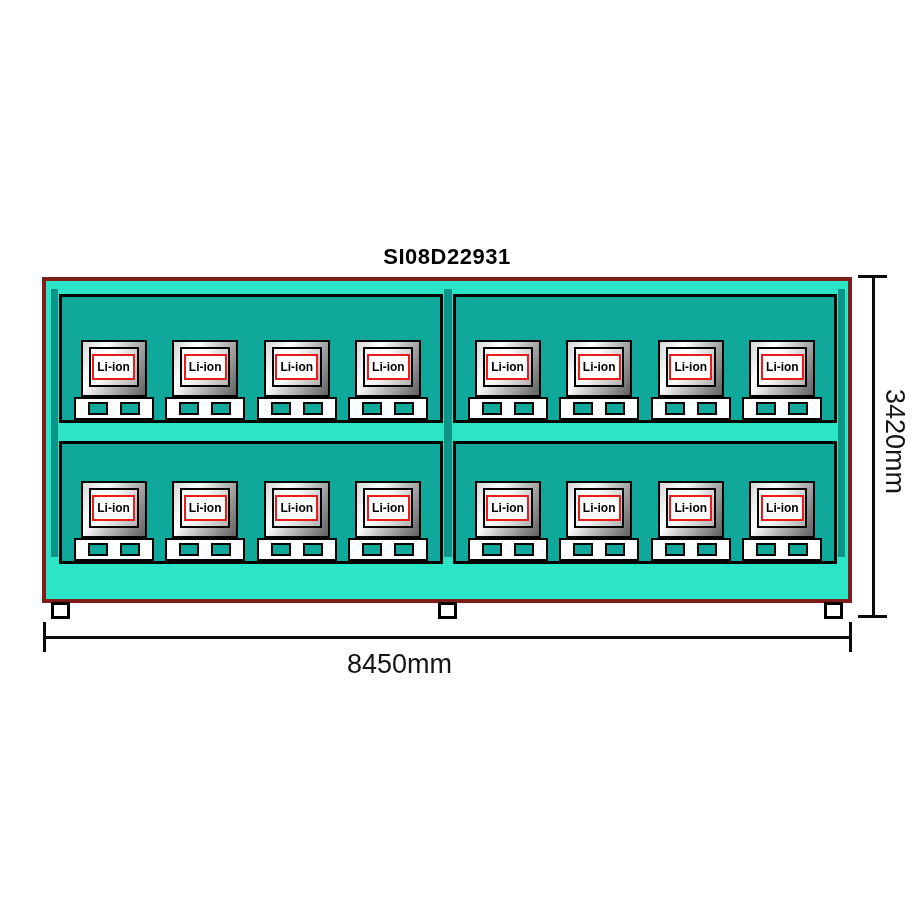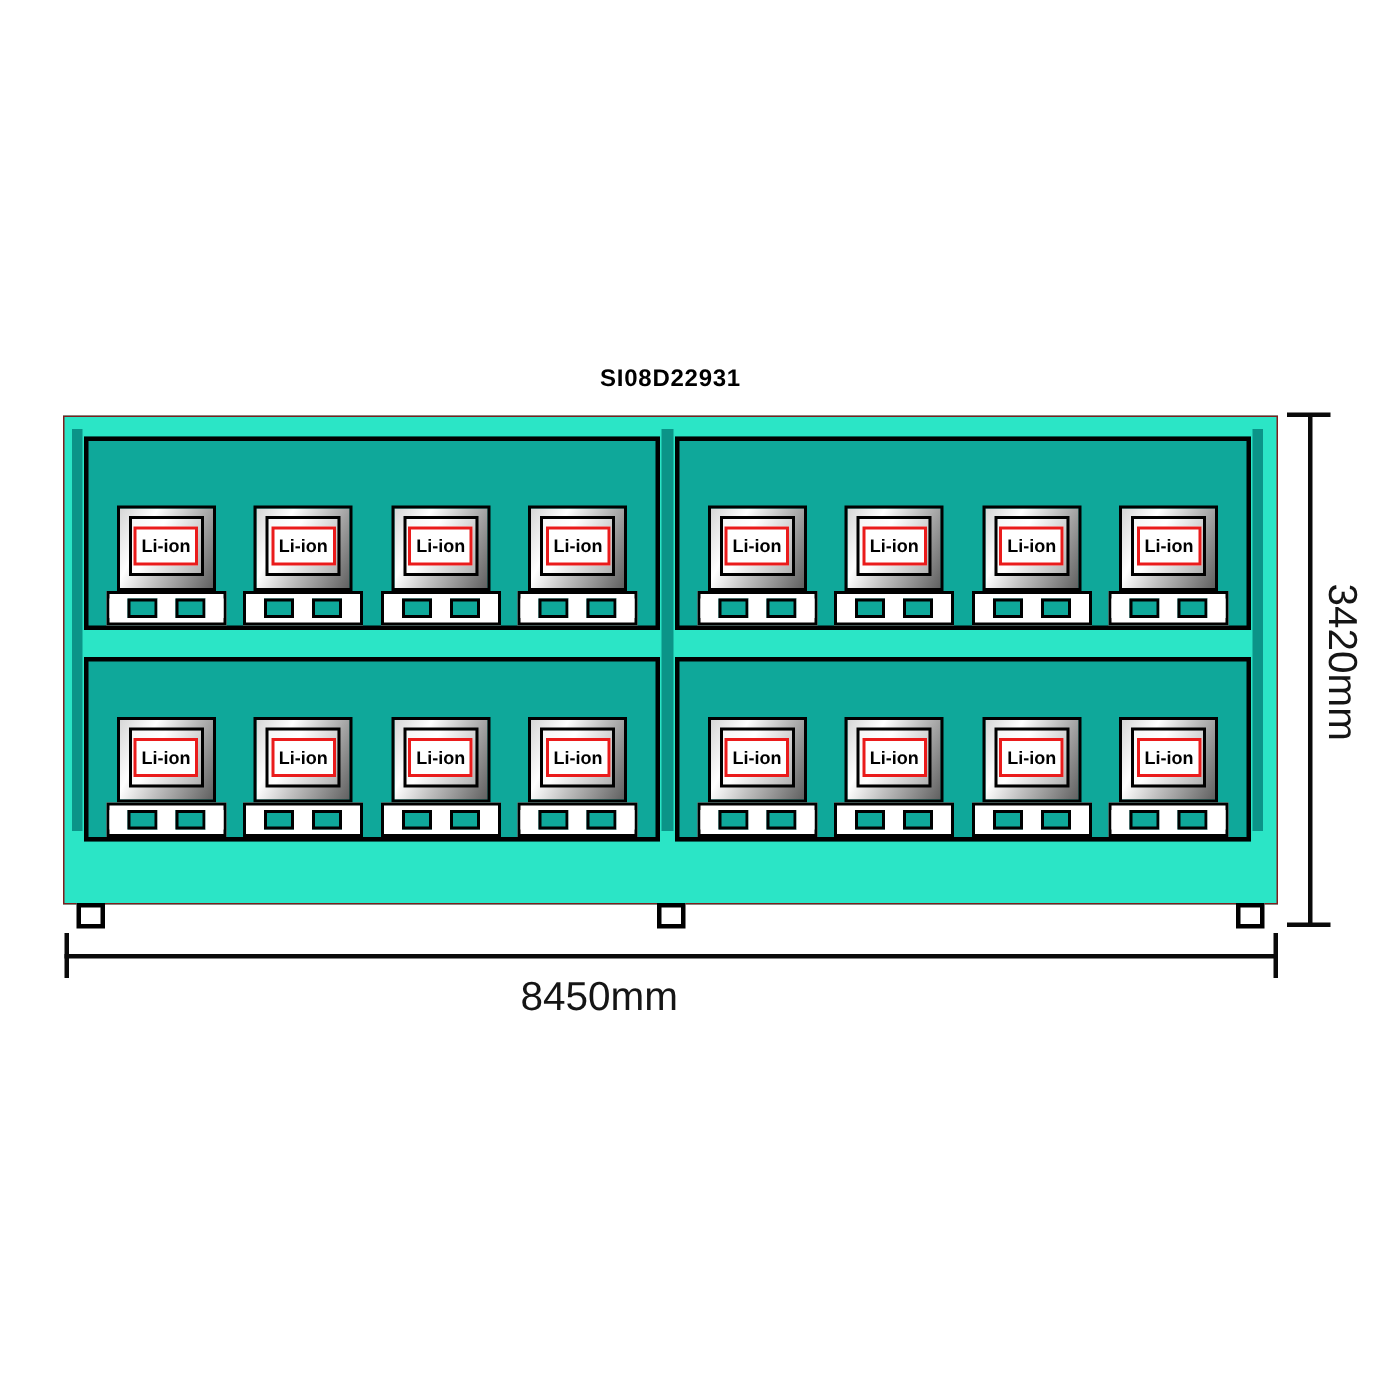--- a/index.html
+++ b/index.html
@@ -9,26 +9,26 @@
     --red:#EA1B1B;
     --ink:#0a0a0a;
   }
   html,body{margin:0;padding:0;background:#fff;}
   .stage{
     position:relative;width:920px;height:920px;background:#fff;overflow:hidden;
     font-family:"Liberation Sans",sans-serif;color:#000;
   }
   .title{
     position:absolute;left:297px;top:244px;width:300px;text-align:center;
-    font-size:16px;font-weight:bold;letter-spacing:.5px;
+    font-size:22px;font-weight:bold;letter-spacing:.5px;
   }
   
   .container-box{
     position:absolute;left:42px;top:277px;width:810px;height:326px;
-    background:var(--container);border:1px solid #7f1d1d;box-sizing:border-box;
+    background:var(--container);border:4px solid #7f1d1d;box-sizing:border-box;
   }
   .post{position:absolute;background:var(--post);}
   .post-left{left:5px;top:8px;width:7px;height:268px;}
   .post-center{left:398px;top:8px;width:8px;height:268px;}
   .post-right{left:792px;top:8px;width:7px;height:268px;}
   .bay{
     position:absolute;background:var(--bay);border:3px solid #000;box-sizing:border-box;
     display:flex;align-items:flex-end;justify-content:space-evenly;
   }
   .bay-tl{left:13px;top:13px;width:384px;height:129px;}

